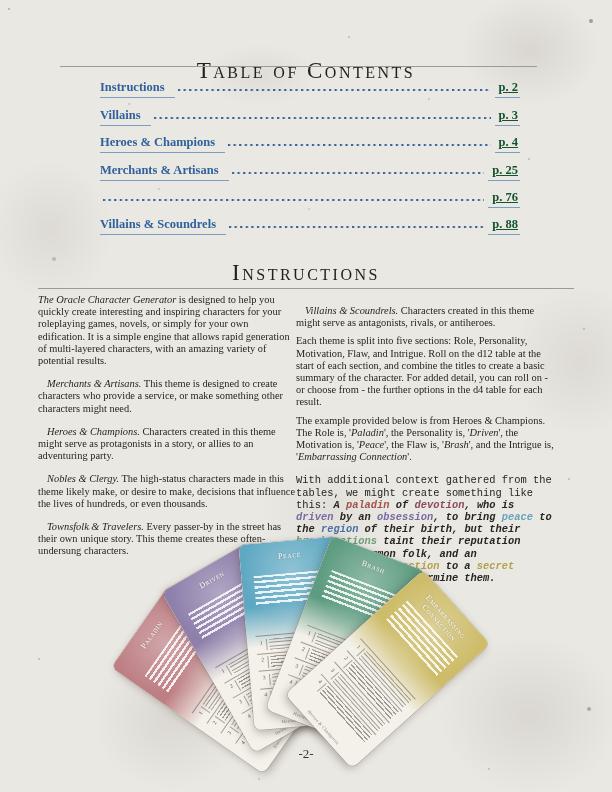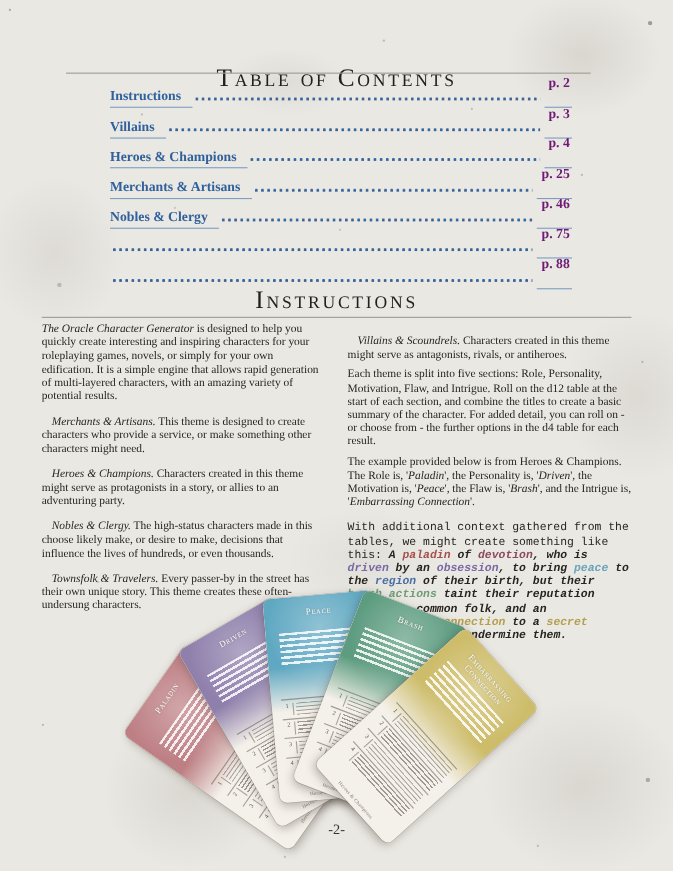--- a/index.html
+++ b/index.html
@@ -44,27 +44,27 @@
   .toc-label{
     font-weight:700;font-size:12.5px;color:#30619c;
     border-bottom:1.5px solid #7d9cc2;padding:0 10px 2px 0;white-space:nowrap;
   }
   .toc-leader{
     flex:1;height:7px;margin:0 4px 5px 2px;
     background-image:radial-gradient(circle at 2px 4px,#35639c 1.15px,rgba(53,99,156,0) 1.5px);
     background-size:5.6px 7px;background-repeat:repeat-x;
   }
   .toc-page{
-    font-weight:700;font-size:12.5px;color:#701a75;
-    border-bottom:1.5px solid #7d9cc2;padding:0 2px 14px 4px;white-space:nowrap;
+    font-weight:700;font-size:12.5px;color:#14532d;
+    border-bottom:1.5px solid #7d9cc2;padding:0 2px 2px 4px;white-space:nowrap;text-decoration:underline;
   }
   
   .columns{
     position:absolute;left:38px;top:294px;width:536px;
-    display:flex;gap:20px;
+    display:flex;
     font-size:10.4px;line-height:12.2px;color:#28251f;
   }
   .col{width:258px;}
   .body-p{margin:0 0 6px 0;}
   .body-p.indent{text-indent:9px;margin-top:11px;}
   .body-p.gap-top{margin-top:11px;font-family:Liberation Mono, monospace;}
   .i{font-style:italic;}
   .bi{font-style:italic;font-weight:700;}
   .c-red{color:#a4524e;}
   .c-red2{color:#8d4a5f;}
@@ -159,43 +159,39 @@
       <span class="toc-label">Heroes &amp; Champions</span>
       <span class="toc-leader"></span>
       <span class="toc-page">p. 4</span>
     </div>
     <div class="toc-row">
       <span class="toc-label">Merchants &amp; Artisans</span>
       <span class="toc-leader"></span>
       <span class="toc-page">p. 25</span>
     </div>
     <div class="toc-row">
-      <span class="toc-label">Nobles &amp; Clergy</span>
-      <span class="toc-leader"></span>
-      <span class="toc-page">p. 46</span>
-    </div>
-    <div class="toc-row">
-      <span class="toc-leader"></span>
-      <span class="toc-page">p. 75</span>
-    </div>
-    <div class="toc-row">
+      <span class="toc-leader"></span>
+      <span class="toc-page">p. 76</span>
+    </div>
+    <div class="toc-row">
+      <span class="toc-label">Villains &amp; Scoundrels</span>
       <span class="toc-leader"></span>
       <span class="toc-page">p. 88</span>
     </div>
   </div>
 
   <div class="big-heading h-instr">Instructions</div>
   <div class="rule rule-instr"></div>
 
   <div class="columns">
     <div class="col">
       <p class="body-p"><span class="i">The Oracle Character Generator</span><span> is designed to help you quickly create interesting and inspiring characters for your roleplaying games, novels, or simply for your own edification. It is a simple engine that allows rapid generation of multi-layered characters, with an amazing variety of potential results.</span></p>
       <p class="body-p indent"><span class="i">Merchants &amp; Artisans.</span><span> This theme is designed to create characters who provide a service, or make something other characters might need.</span></p>
       <p class="body-p indent"><span class="i">Heroes &amp; Champions.</span><span> Characters created in this theme might serve as protagonists in a story, or allies to an adventuring party.</span></p>
-      <p class="body-p indent"><span class="i">Nobles &amp; Clergy.</span><span> The high-status characters made in this choose likely make, or desire to make, decisions that influence the lives of hundreds, or even thousands.</span></p>
+      <p class="body-p indent"><span class="i">Nobles &amp; Clergy.</span><span> The high-status characters made in this theme likely make, or desire to make, decisions that influence the lives of hundreds, or even thousands.</span></p>
       <p class="body-p indent"><span class="i">Townsfolk &amp; Travelers.</span><span> Every passer-by in the street has their own unique story. This theme creates these often-undersung characters.</span></p>
     </div>
     <div class="col">
       <p class="body-p indent"><span class="i">Villains &amp; Scoundrels.</span><span> Characters created in this theme might serve as antagonists, rivals, or antiheroes.</span></p>
       <p class="body-p"><span>Each theme is split into five sections: Role, Personality, Motivation, Flaw, and Intrigue. Roll on the d12 table at the start of each section, and combine the titles to create a basic summary of the character. For added detail, you can roll on - or choose from - the further options in the d4 table for each result.</span></p>
       <p class="body-p"><span>The example provided below is from Heroes &amp; Champions. The Role is, '</span><span class="i">Paladin</span><span>', the Personality is, '</span><span class="i">Driven</span><span>', the Motivation is, '</span><span class="i">Peace</span><span>', the Flaw is, '</span><span class="i">Brash</span><span>', and the Intrigue is, '</span><span class="i">Embarrassing Connection</span><span>'.</span></p>
       <p class="body-p gap-top"><span>With additional context gathered from the tables, we might create something like this: </span><span class="bi">A </span><span class="bi c-red">paladin</span><span class="bi"> of </span><span class="bi c-red2">devotion</span><span class="bi">, who is </span><span class="bi c-purple">driven</span><span class="bi"> by an </span><span class="bi c-purple">obsession</span><span class="bi">, to bring </span><span class="bi c-teal">peace</span><span class="bi"> to the </span><span class="bi c-blue">region</span><span class="bi"> of their birth, but their </span><span class="bi c-green">brash actions</span><span class="bi"> taint their reputation among the common folk, and an </span><span class="bi c-gold">embarrassing connection</span><span class="bi"> to a </span><span class="bi c-gold">secret sibling</span><span class="bi"> seeks to undermine them.</span></p>
     </div>
   </div>
 

